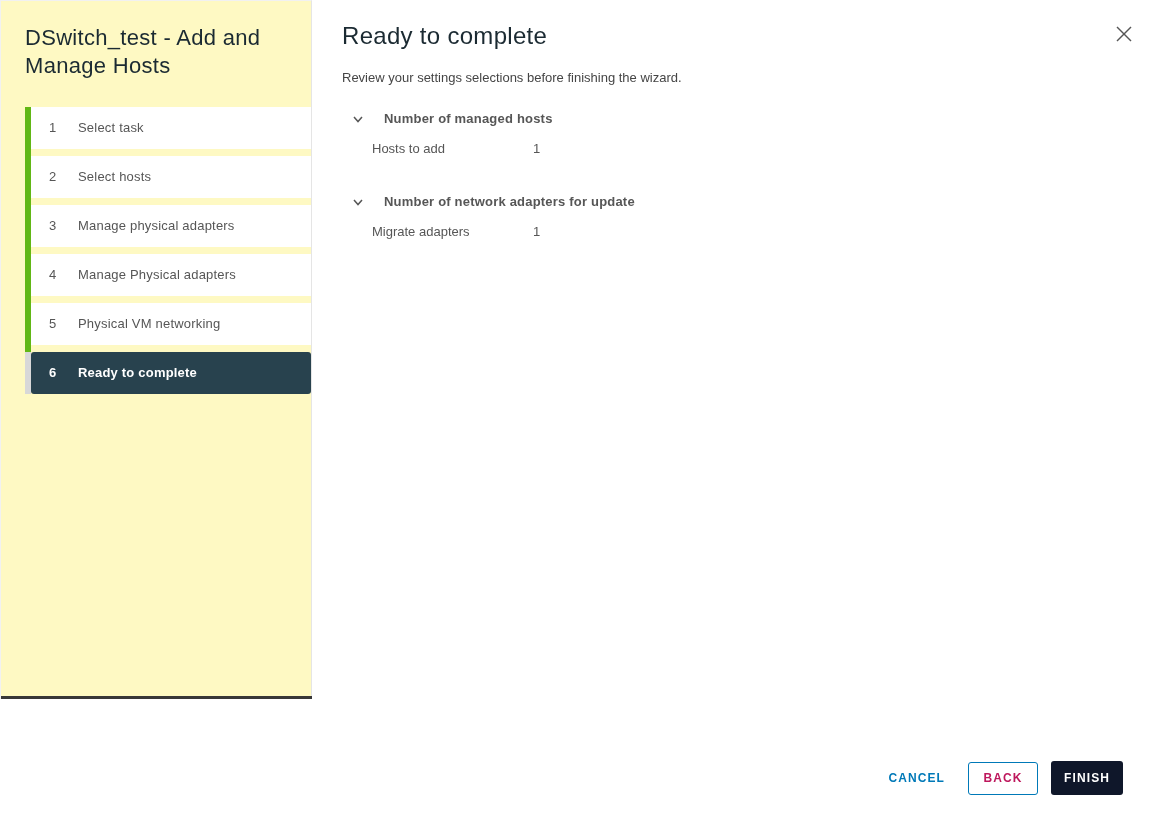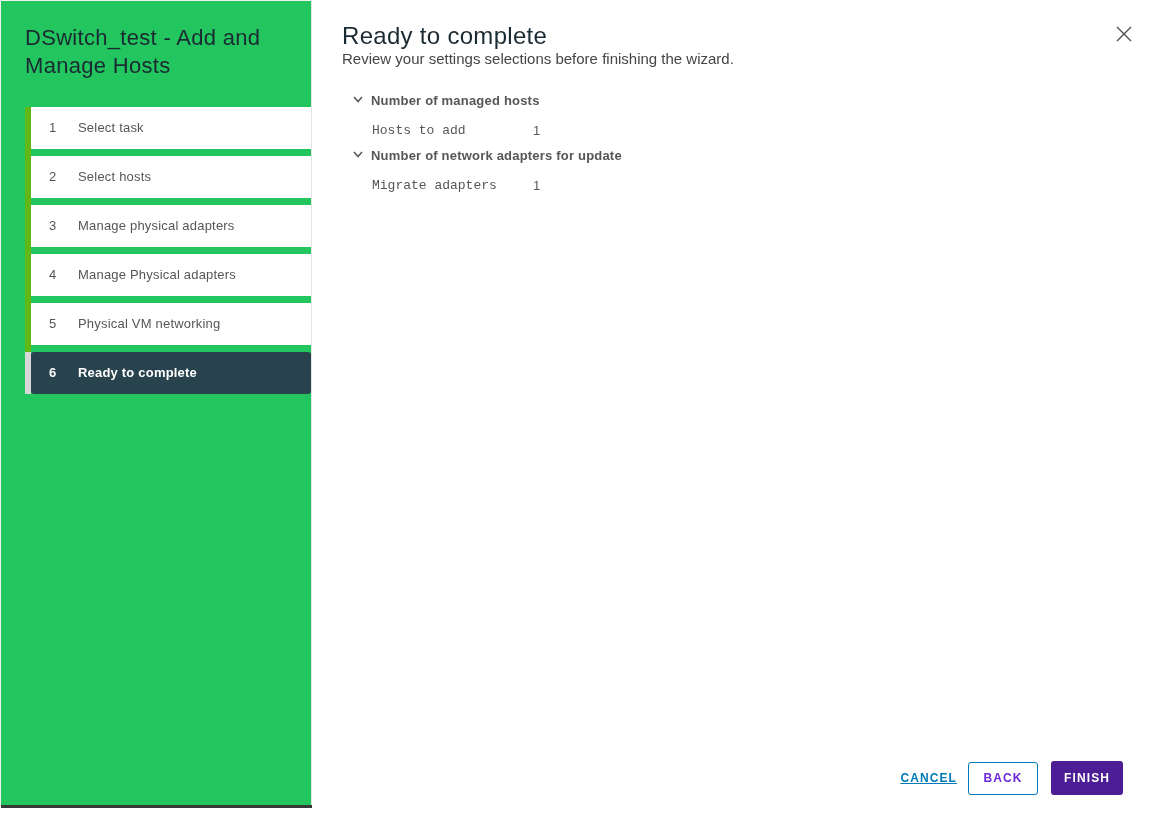--- a/index.html
+++ b/index.html
@@ -8,22 +8,22 @@
     width: 1151px; height: 821px;
     position: relative;
     background: #ffffff;
     font-family: "Liberation Sans", sans-serif;
     overflow: hidden;
   }
 
   
   .sidebar {
     position: absolute; left: 0; top: 0;
-    width: 312px; height: 808px;
-    background: #22c55e;
+    width: 312px; height: 699px;
+    background: #fef9c3;
     border-right: 1px solid #e5e5e5;
     border-top: 1px solid #f1f1f1;
     border-left: 1px solid #f1f1f1;
   }
   .sidebar-title {
     margin: 23px 24px 0 24px;
     font-size: 22px;
     font-weight: 400;
     color: #1b2a32;
     line-height: 1.27;
@@ -76,82 +76,82 @@
     padding: 22px 28px 0 30px;
   }
   .main-title {
     margin: 0;
     font-size: 24px;
     font-weight: 400;
     color: #1b2a32;
     letter-spacing: 0.3px;
   }
   .main-subtitle {
-    margin-top: 0;
-    font-size: 15px;
+    margin-top: 20px;
+    font-size: 13px;
     color: #454545;
   }
   .close-btn {
     position: absolute; top: 24px; right: 16px;
     width: 22px; height: 22px;
     background: none; border: none; padding: 0;
     cursor: pointer;
     color: #565656;
   }
 
   .sections { margin: 26px 0 0 10px; }
-  .section + .section { margin-top: 10px; }
+  .section + .section { margin-top: 38px; }
   .section-header {
     display: flex;
-    gap: 7px;
+    align-items: center;
+    gap: 20px;
     font-size: 13px;
     font-weight: 700;
     color: #565656;
     letter-spacing: 0.2px;
     cursor: pointer;
   }
   .chevron { flex: 0 0 auto; display: inline-flex; color: #565656; }
   .section-row {
     display: flex;
     margin: 15px 0 0 20px;
     font-size: 13px;
     color: #565656;
   }
-  .row-label { width: 161px; font-family: Liberation Mono, monospace; }
+  .row-label { width: 161px; }
   .row-value { }
 
   
   .footer {
     position: absolute; right: 28px; bottom: 26px;
     display: flex; align-items: center;
   }
   .btn { font-family: "Liberation Sans", sans-serif; cursor: pointer; }
   .btn-link {
     background: none; border: none;
     color: #0079b8;
     font-size: 12px; font-weight: 600;
     letter-spacing: 1.1px;
-    margin-right: 9px;
+    margin-right: 21px;
     padding: 0 2px;
-    text-decoration: underline;
   }
   .btn-outline {
     min-width: 70px; height: 33px;
     background: #ffffff;
     border: 1px solid #0079b8;
     border-radius: 3px;
-    color: #6d28d9;
+    color: #be185d;
     font-size: 12px; font-weight: 600;
     letter-spacing: 1.1px;
     margin-right: 13px;
     padding: 0 14px;
   }
   .btn-primary {
     min-width: 69px; height: 34px;
-    background: #4c1d95;
+    background: #0f172a;
     border: none;
     border-radius: 3px;
     color: #ffffff;
     font-size: 12px; font-weight: 700;
     letter-spacing: 1.1px;
     padding: 0 13px;
   }
 </style>
 </head>
 <body>

